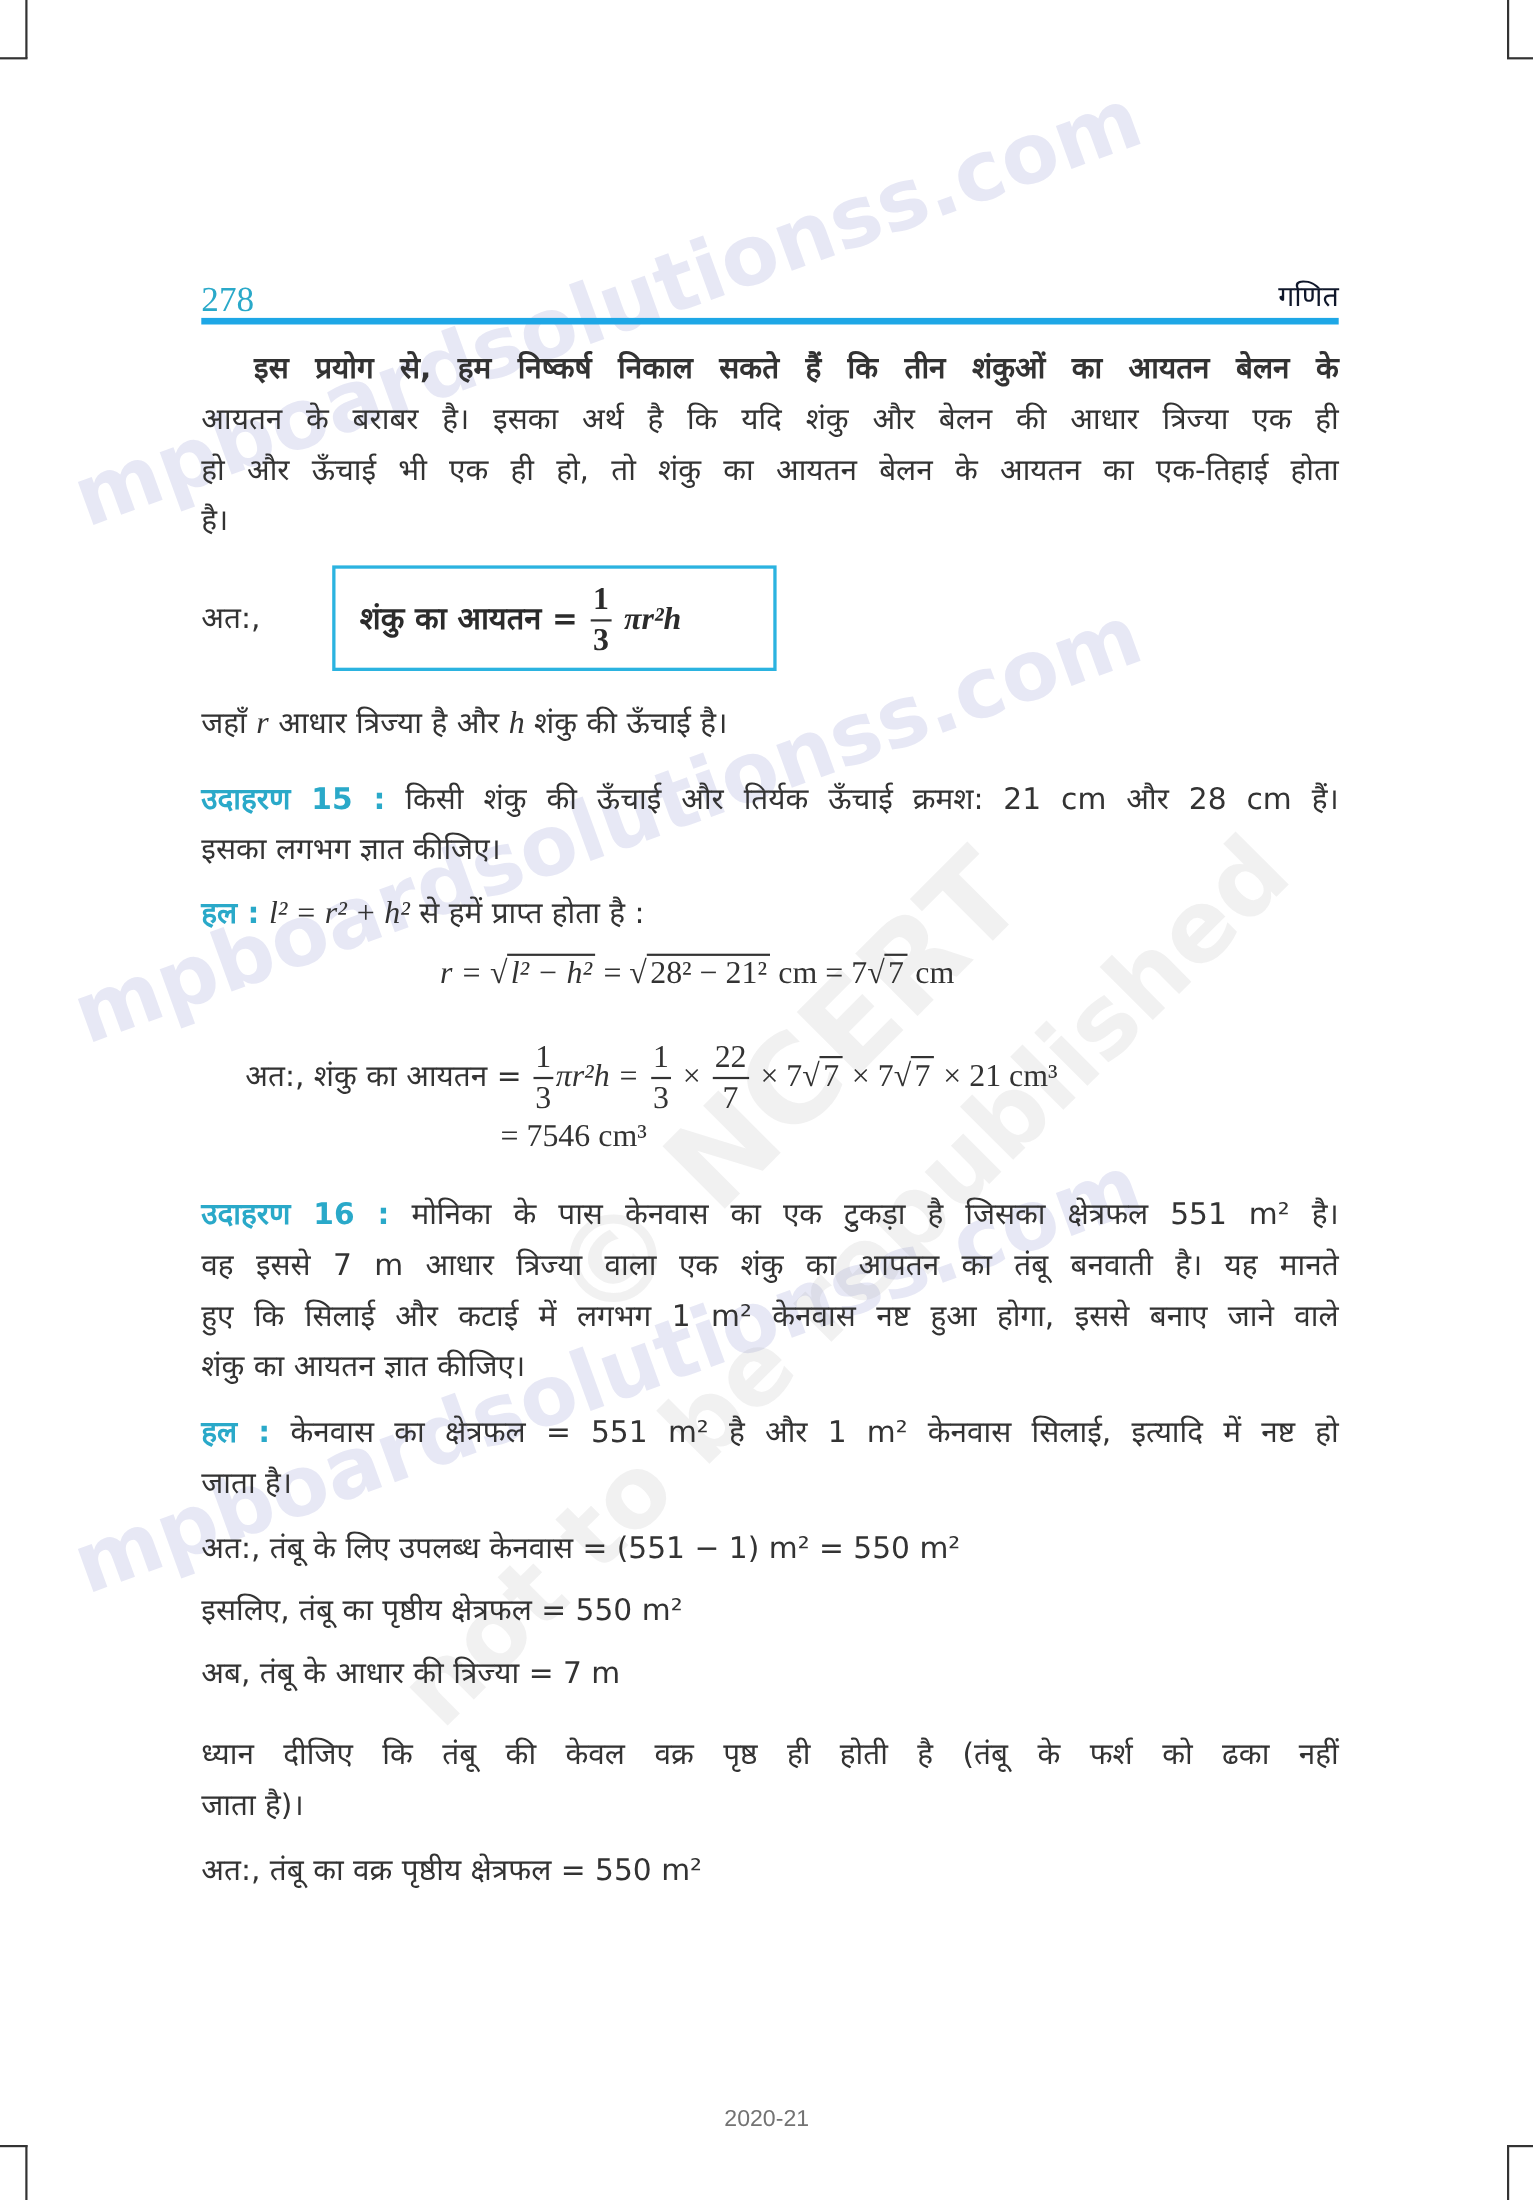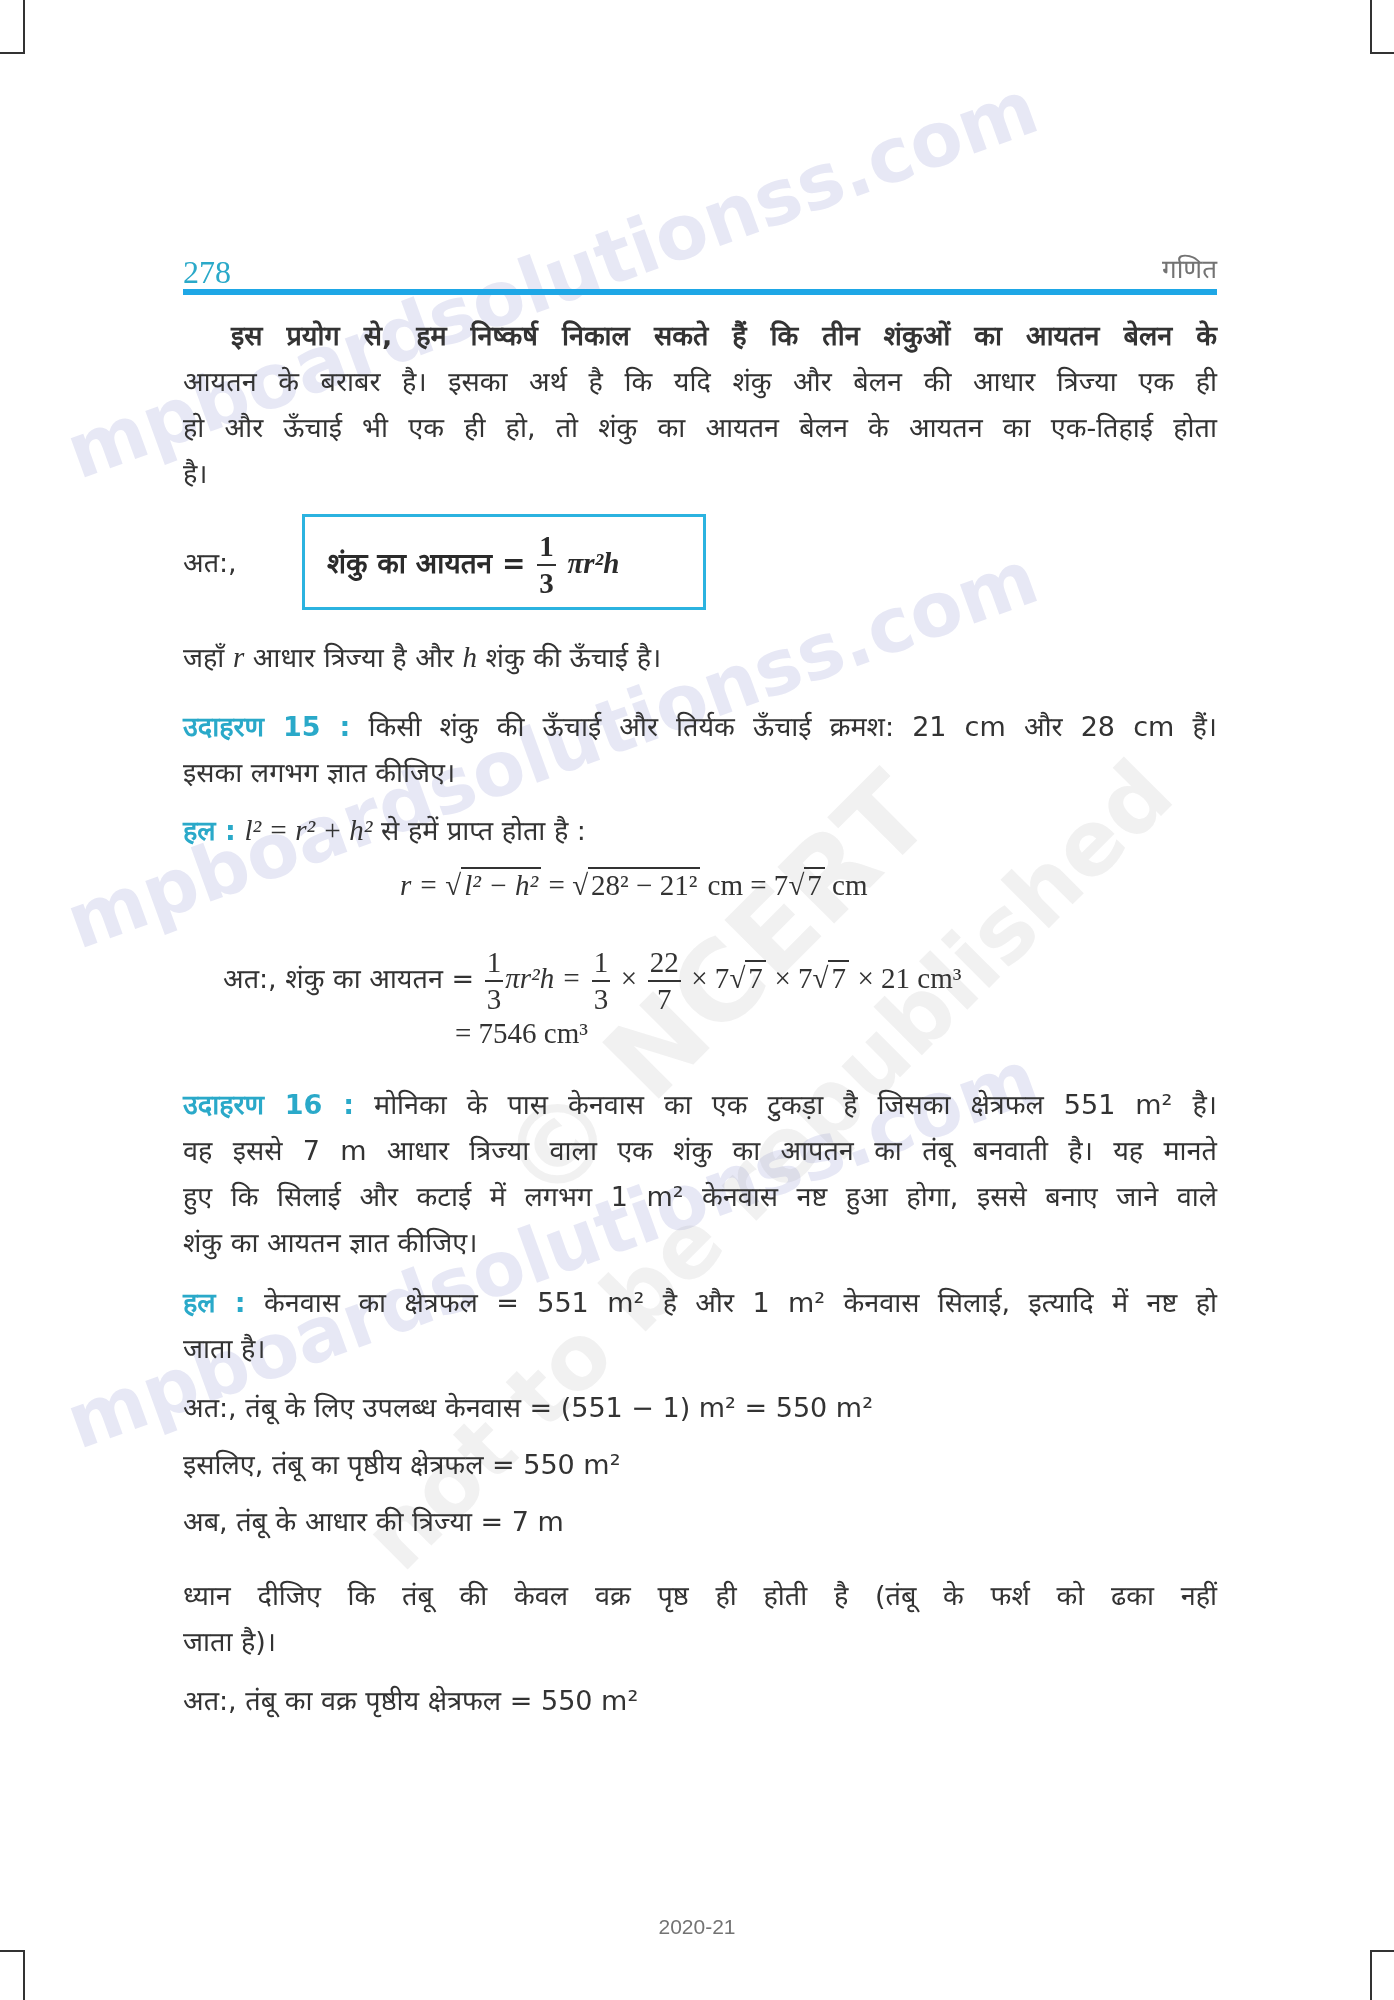--- a/index.html
+++ b/index.html
@@ -11,21 +11,21 @@
   }
   .crop { position: absolute; background: #333; }
   .watermark {
     position: absolute; font-family: "DejaVu Sans", sans-serif; font-weight: bold;
     color: rgba(120,130,200,0.18); white-space: nowrap; transform-origin: left center;
     pointer-events: none;
   }
   .watermark.grey { color: rgba(150,150,150,0.13); }
   .header { position: absolute; left: 183px; top: 250px; width: 1034px; height: 42px; }
   .pagenum { position: absolute; left: 0; top: 4px; font-size: 32px; color: #2aa9c9; }
-  .subject { position: absolute; right: 0; top: 0; font-size: 26px; color: #737373; font-family: "DejaVu Sans", sans-serif; }
+  .subject { position: absolute; right: 0; top: 0; font-size: 26px; color: #0f172a; font-family: "DejaVu Sans", sans-serif; }
   .rule { position: absolute; left: 183px; top: 289px; width: 1034px; height: 6px; background: #1ea7e6; }
 
   .line {
     position: absolute; left: 183px; width: 1034px; font-size: 27px; line-height: 46px;
     font-family: "DejaVu Sans", sans-serif; color: #333;
   }
   .justify { text-align: justify; text-align-last: justify; }
   .indent { text-indent: 48px; font-weight: bold; }
   .label { color: #2aa9c9; font-weight: bold; }
   .math { font-family: "Liberation Serif", serif; font-size: 29px; }

